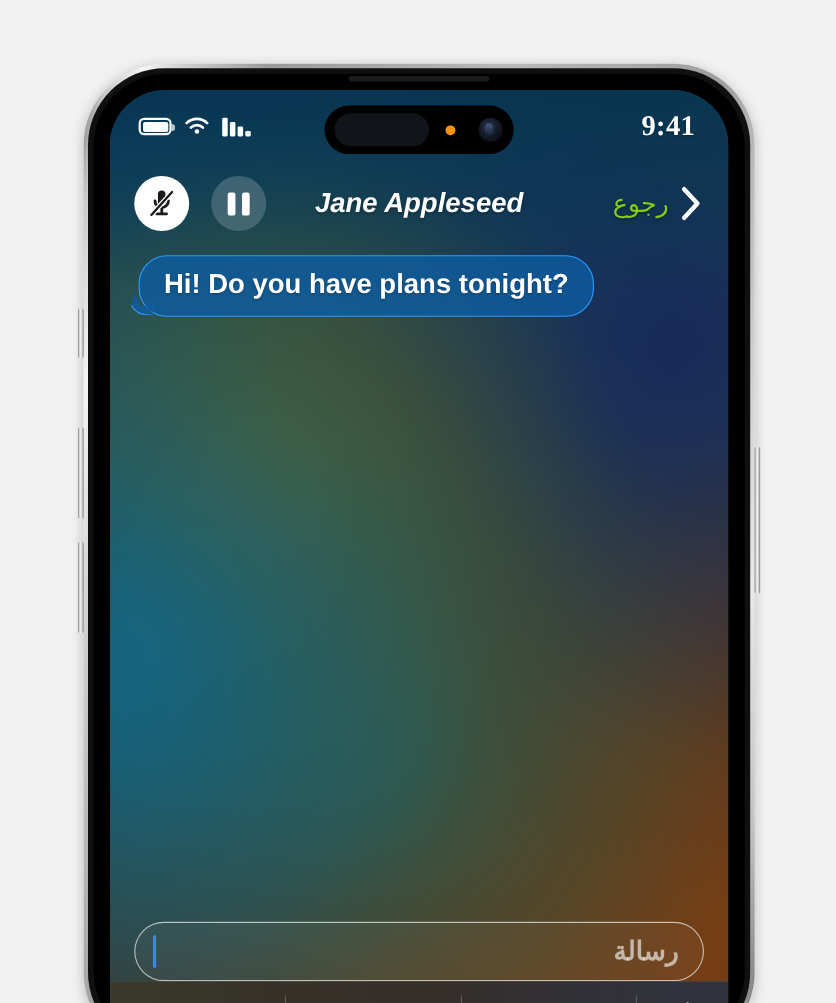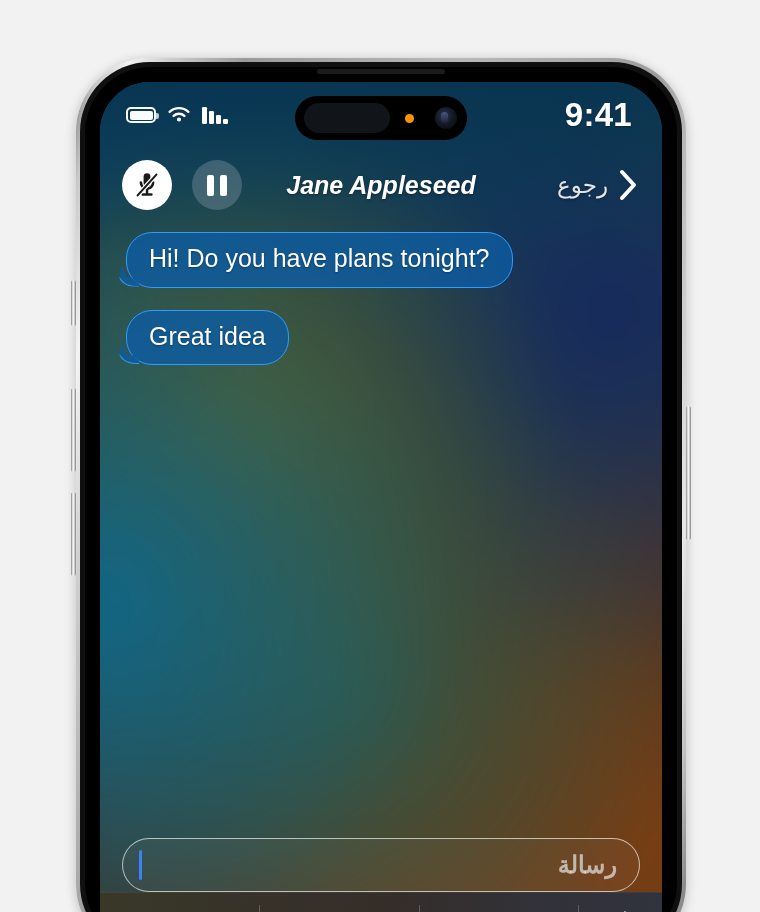--- a/index.html
+++ b/index.html
@@ -106,24 +106,25 @@
     color: #fff;
   }
   .status-left {
     position: absolute;
     left: 26px;
     display: flex; align-items: center; gap: 11px;
   }
   .status-right {
     position: absolute;
     right: 30px;
-    font-size: 33px;
+    font-size: 26px;
     font-weight: bold;
     letter-spacing: .3px;
     text-shadow: 0 1px 2px rgba(0,0,0,.3);
+    font-family: Liberation Serif, serif;
   }
 
   .icon-battery {
     position: relative;
     width: 30px; height: 16px;
     border: 2px solid #fff;
     border-radius: 5px;
     opacity: .98;
   }
   .icon-battery::before {
@@ -223,35 +224,36 @@
     font-size: 25px;
     font-weight: bold;
     text-shadow: 0 1px 3px rgba(0,0,0,.35);
     pointer-events: none;
     font-style: italic;
   }
 
   .nav-back {
     position: absolute; right: 22px;
     display: flex; align-items: center; gap: 8px;
-    color: #e5e5e5; cursor: pointer;
+    color: #84cc16; cursor: pointer;
   }
   .nav-back-label {
     font-size: 23px;
     direction: rtl;
     text-shadow: 0 1px 3px rgba(0,0,0,.35);
   }
 
   
   .conversation {
     position: absolute;
     left: 0; right: 0; top: 146px; bottom: 120px;
     padding: 4px 20px;
     z-index: 5;
     overflow: hidden;
+    font-weight: bold;
   }
   .msg-row { display: flex; margin-bottom: 22px; }
   .msg-row.sent { justify-content: flex-start; }
   .msg-row.received { justify-content: flex-end; }
 
   .bubble {
     position: relative;
     max-width: 80%;
     padding: 11px 22px 13px 22px;
     border-radius: 26px;
@@ -438,23 +440,20 @@
           <svg width="24" height="34" viewBox="0 0 24 34">
             <path d="M6 4l12 13L6 30" stroke="#fff" stroke-width="4" fill="none" stroke-linecap="round" stroke-linejoin="round"></path>
           </svg>
         </div>
       </div>
 
       <div class="conversation">
         <div class="msg-row sent">
           <div class="bubble sent">Hi! Do you have plans tonight?</div>
         </div>
-        <div class="msg-row sent">
-          <div class="bubble sent">Great idea</div>
-        </div>
       </div>
 
       <div class="input-bar">
         <div class="input-field">
           <span class="caret"></span>
           <span class="input-placeholder">رسالة</span>
         </div>
       </div>
 
       <div class="keyboard-strip">

